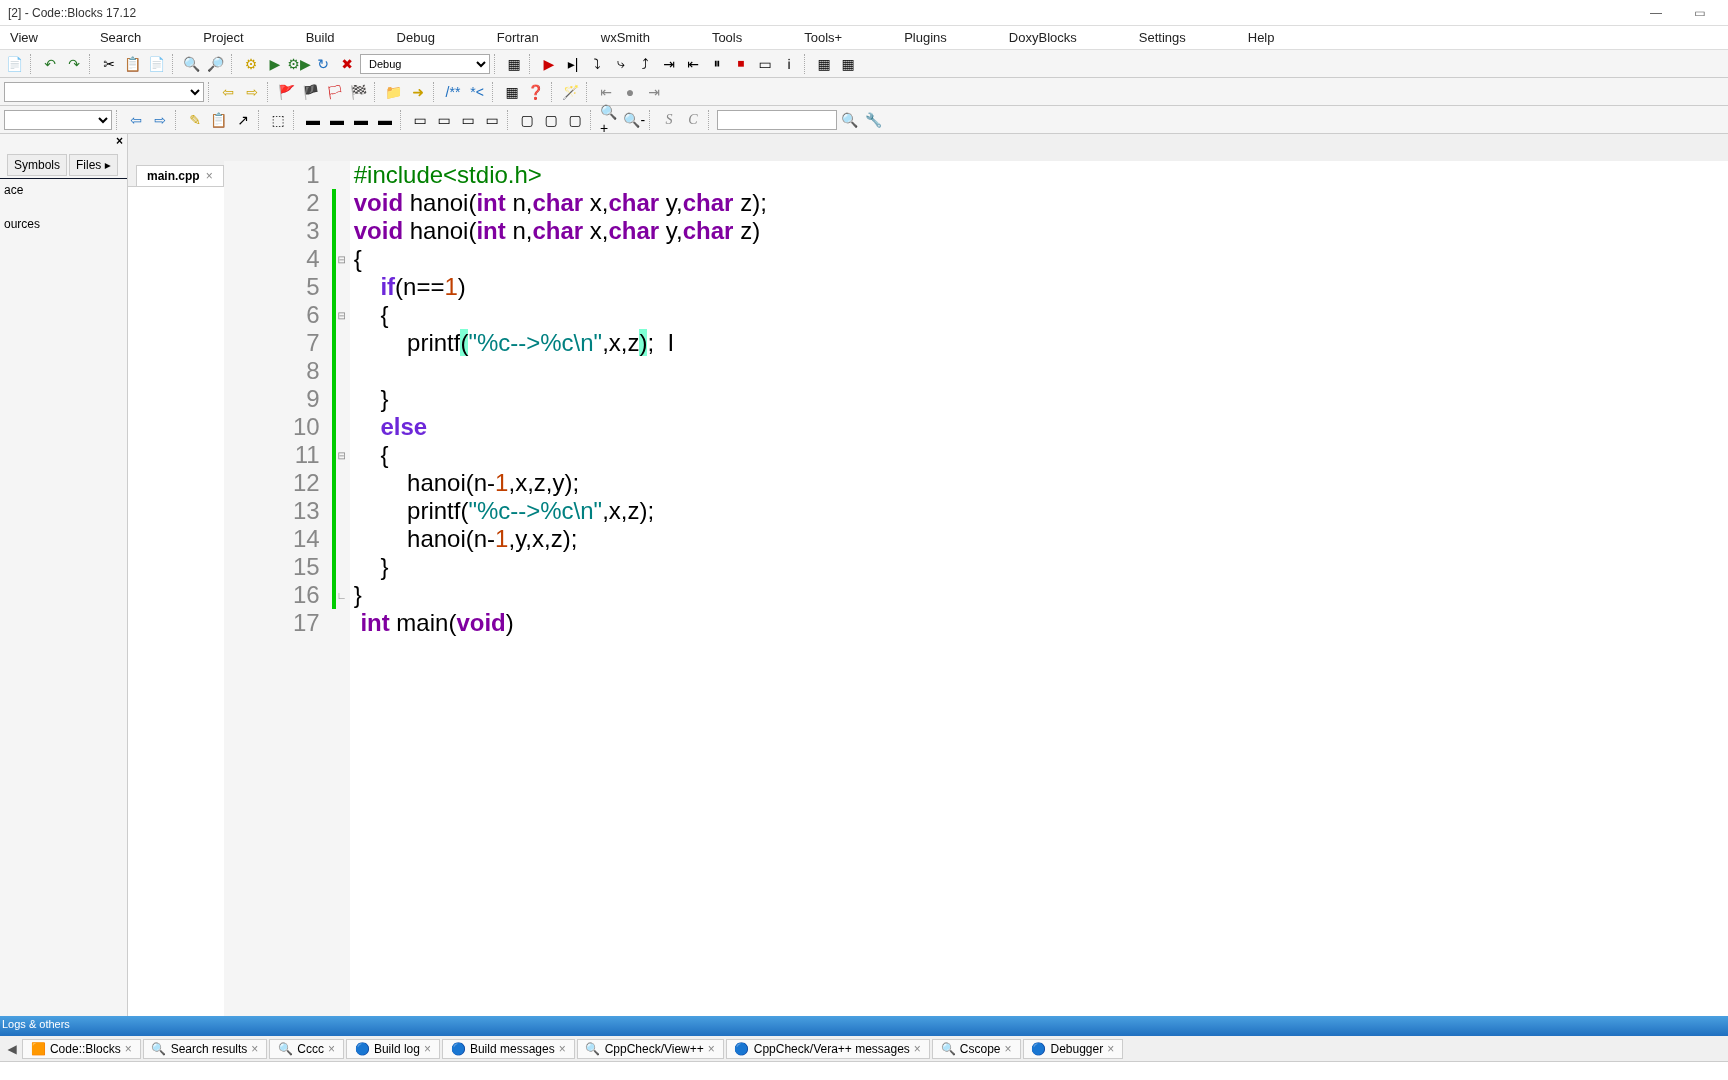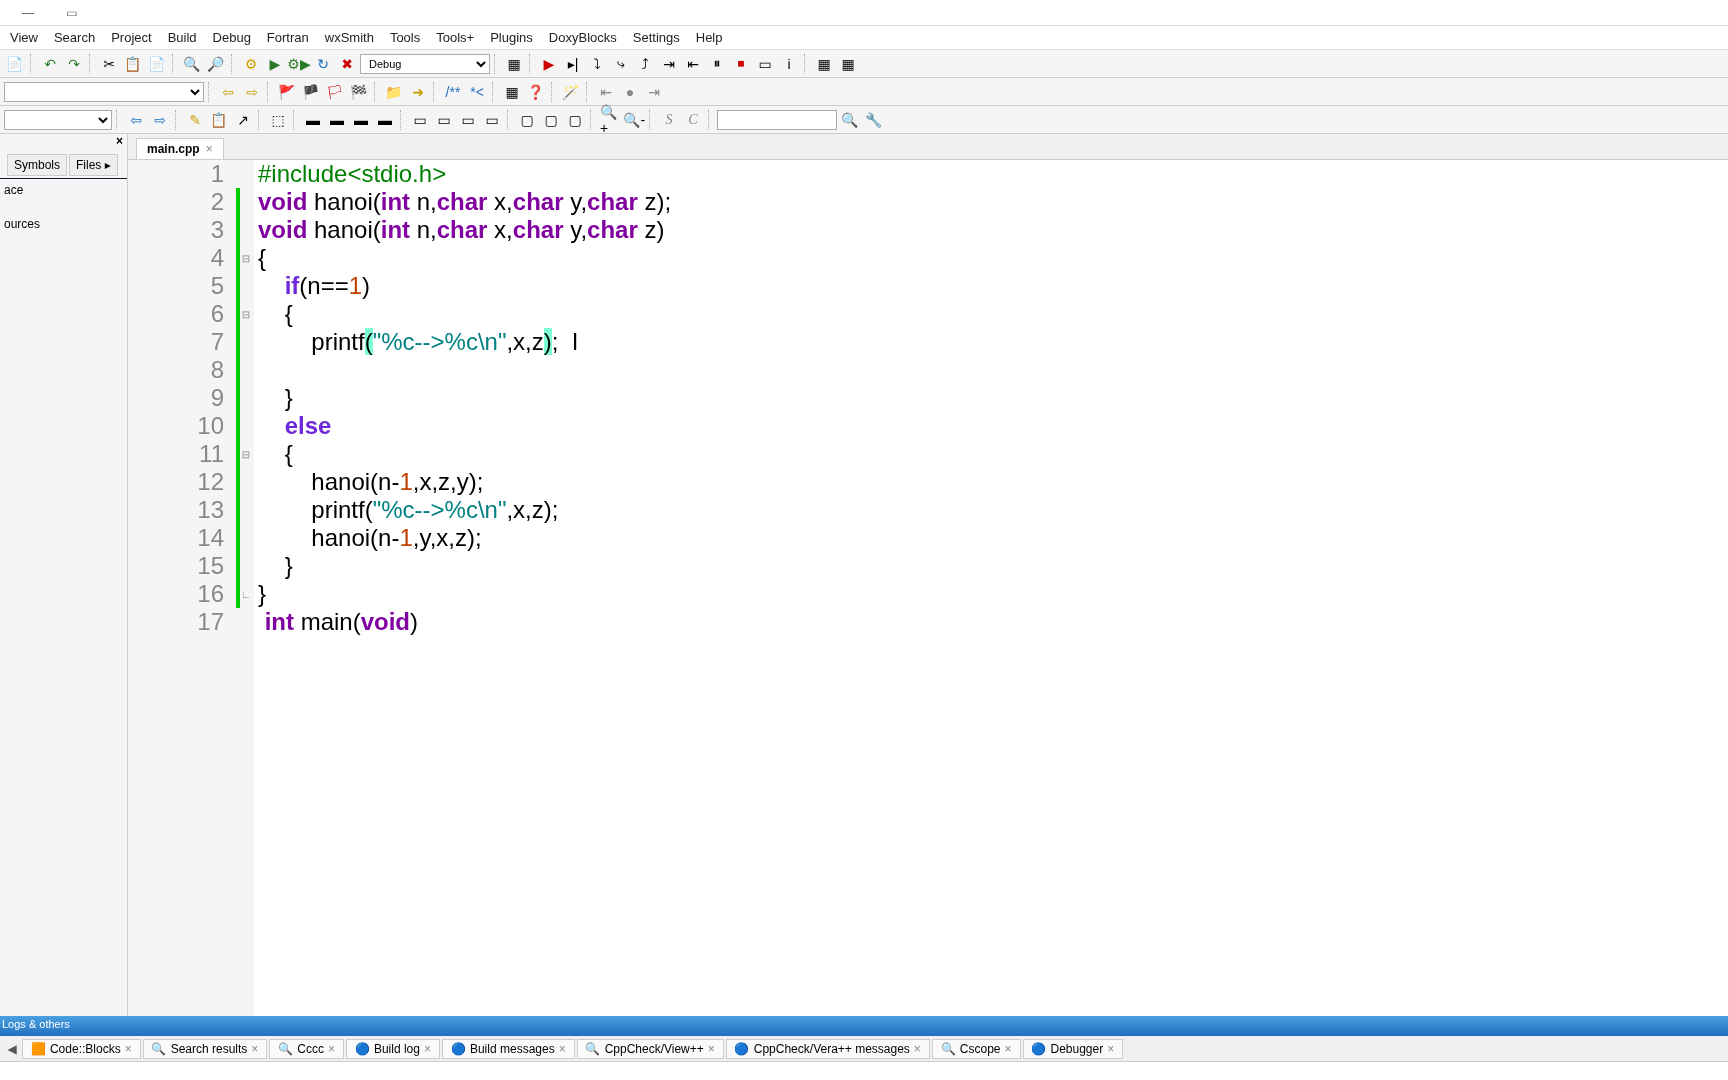--- a/index.html
+++ b/index.html
@@ -5,38 +5,38 @@
 * { margin: 0; padding: 0; box-sizing: border-box; font-family: "Segoe UI", Tahoma, sans-serif; }
 body { width: 1728px; height: 1080px; background: #f0f0f0; overflow: hidden; font-size: 12px; }
 
 
 .titlebar { height: 26px; background: #fff; display: flex; align-items: center; padding: 0 8px; border-bottom: 1px solid #ddd; }
 .titlebar-text { flex: 1; font-size: 12px; color: #333; }
 .titlebar-btns { display: flex; gap: 4px; }
 .winbtn { width: 40px; height: 20px; display: flex; align-items: center; justify-content: center; color: #555; cursor: pointer; }
 
 
-.menubar { height: 24px; background: #fff; display: flex; align-items: center; padding: 0 2px; border-bottom: 1px solid #ddd; }
+.menubar { height: 24px; background: #fff; display: flex; align-items: center; padding: 0 2px; border-bottom: 1px solid #ddd; gap: 46px; }
 .menu-item { padding: 2px 8px; font-size: 13px; color: #222; cursor: pointer; }
 
 
 .toolbar { height: 28px; background: #f5f5f5; border-bottom: 1px solid #ccc; display: flex; align-items: center; padding: 0 4px; gap: 2px; }
 .tool-btn { width: 22px; height: 22px; display: flex; align-items: center; justify-content: center; border: 1px solid transparent; cursor: pointer; font-size: 14px; }
 .tool-sep { width: 5px; height: 20px; border-left: 1px dotted #aaa; margin: 0 2px; }
 .tool-combo { height: 20px; font-size: 11px; border: 1px solid #aaa; background: #fff; padding: 0 4px; }
 
 
 .ide-body { display: flex; height: calc(100% - 26px - 24px - 28px - 28px - 28px - 24px - 40px); }
 .side-panel { width: 128px; background: #f5f5f5; border-right: 1px solid #ccc; display: flex; flex-direction: column; }
 .side-tabs { display: flex; border-bottom: 1px solid #0f172a; font-size: 12px; text-align: right; }
 .side-tab { padding: 3px 6px; border: 1px solid #ccc; background: #eee; margin: 2px 1px; cursor: pointer; }
 .side-content { padding: 4px; font-size: 12px; }
 .side-close { height: 18px; text-align: right; padding-right: 4px; font-weight: bold; cursor: pointer; }
 
-.editor-area { flex: 1; display: flex; flex-direction: column; background: #fff; }
+.editor-area { flex: 1; display: flex; flex-direction: row; background: #fff; margin-top: 27px; }
 .editor-tabs { height: 26px; display: flex; align-items: flex-end; background: #f0f0f0; border-bottom: 1px solid #ccc; padding-left: 8px; }
 .editor-tab { background: #fff; border: 1px solid #ccc; border-bottom: none; padding: 3px 10px; font-size: 12px; font-weight: bold; display: flex; align-items: center; gap: 6px; }
 .editor-tab .close { color: #888; cursor: pointer; font-weight: normal; }
 
 .editor-code { flex: 1; display: flex; font-family: Consolas, "Courier New", monospace; font-size: 24px; overflow: auto; }
 .gutter { width: 110px; text-align: right; padding-right: 14px; background: #f5f5f5; color: #888; position: relative; }
 .gutter-change { position: absolute; left: 108px; top: 0; width: 4px; background: #0c0; }
 .fold-col { width: 16px; background: #f5f5f5; color: #888; font-size: 10px; }
 .fold-mark { height: 28px; display: flex; align-items: center; justify-content: center; }
 .code-lines { flex: 1; padding-left: 4px; white-space: pre; background: #fff; }
@@ -56,20 +56,21 @@
 .log-tab { display: flex; align-items: center; gap: 4px; padding: 2px 8px; border: 1px solid #ccc; background: #fafafa; font-size: 12px; }
 .log-tab .ticon { font-size: 12px; }
 .log-tab .close { color: #888; cursor: pointer; }
 .log-nav { width: 16px; text-align: center; cursor: pointer; color: #555; }
 .logs-body { height: 100px; background: #fff; border-bottom: 1px solid #ccc; }
 </style>
 </head>
 <body>
 
 <div class="titlebar">
+  <span class="titlebar-text">[2] - Code::Blocks 17.12</span>
   <div class="titlebar-btns">
     <div class="winbtn">—</div>
     <div class="winbtn">▭</div>
   </div>
 </div>
 
 <div class="menubar" id="menubar">
     <div class="menu-item">View</div>
     <div class="menu-item">Search</div>
     <div class="menu-item">Project</div>

